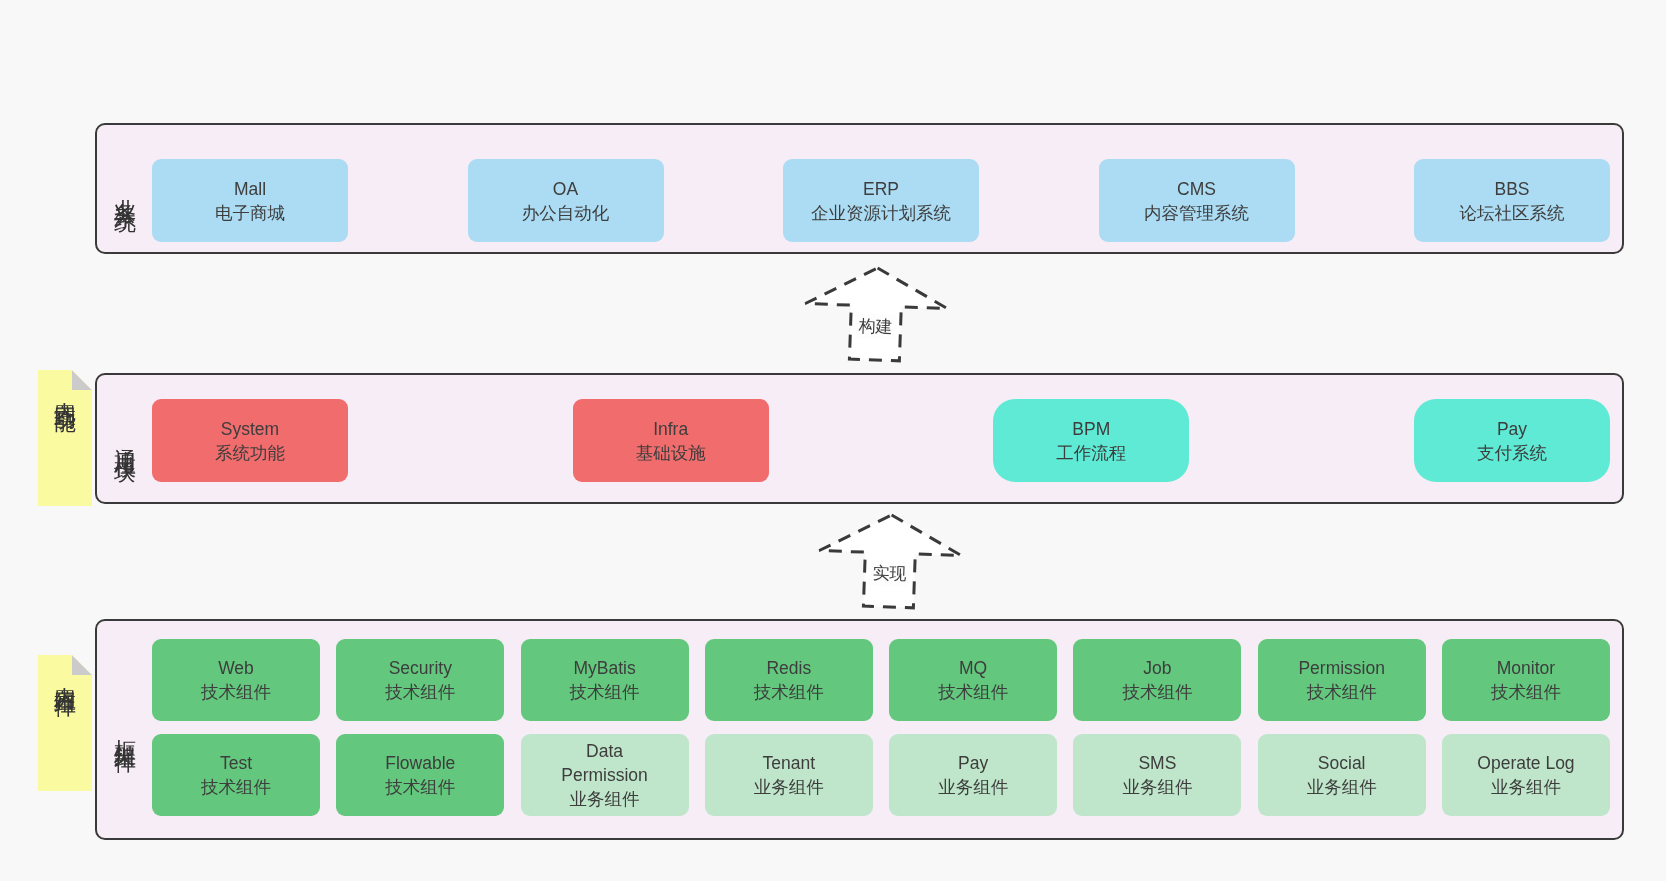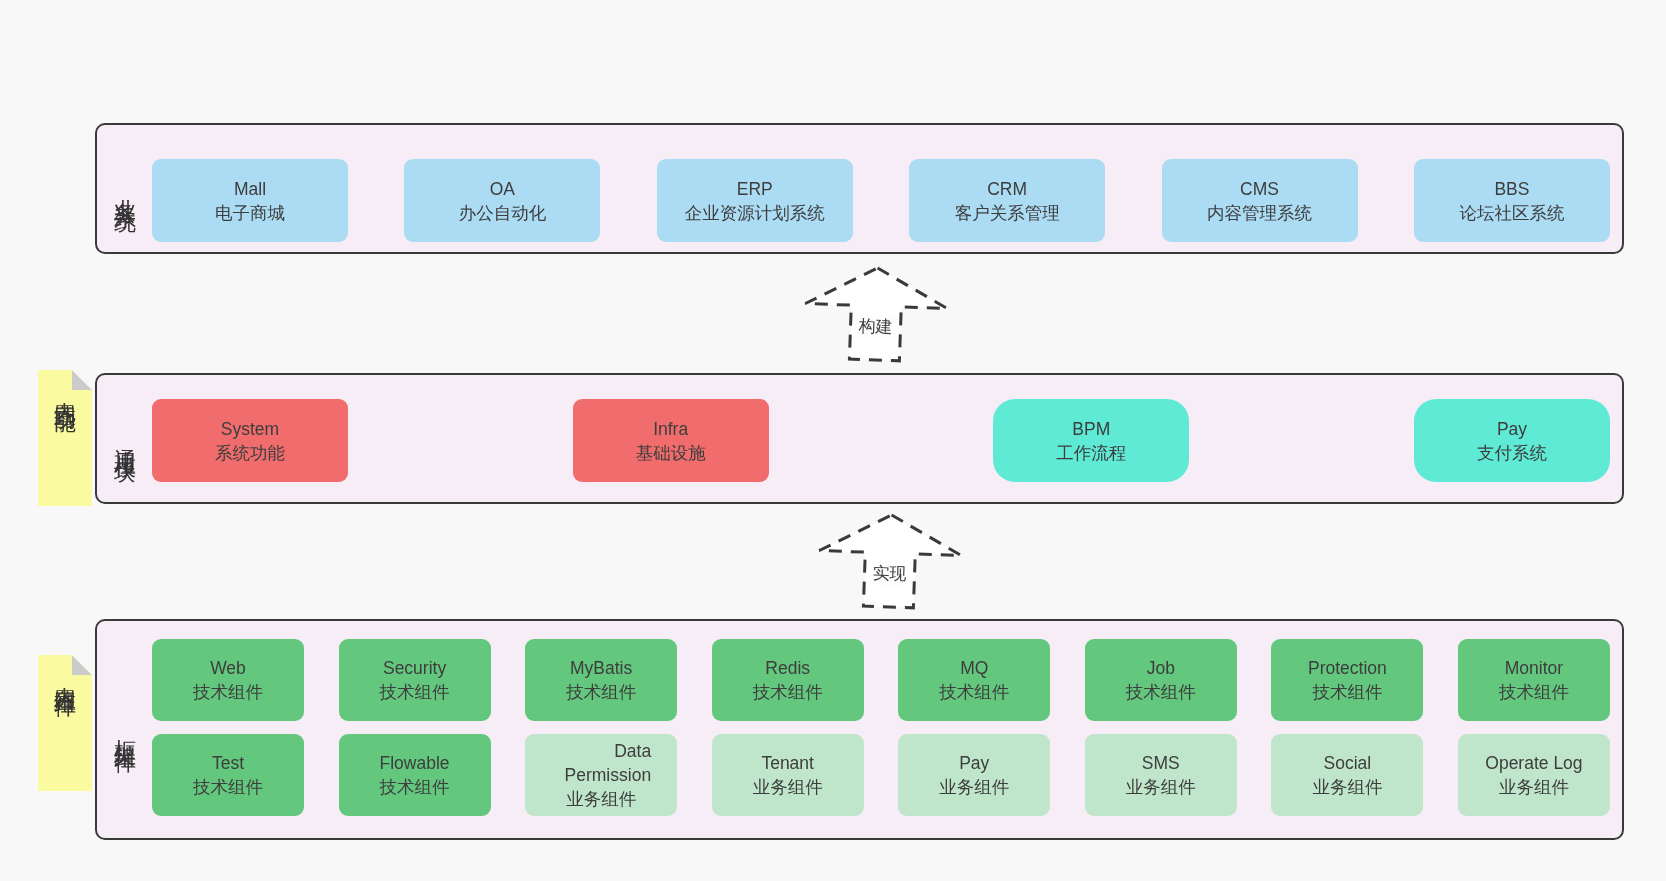--- a/index.html
+++ b/index.html
@@ -39,21 +39,21 @@
   .band3 .row2 { top:113px; }
 
   
   .box {
     height:83px; border-radius:9px;
     display:flex; flex-direction:column; align-items:center; justify-content:center;
     text-align:center; color:#3d3d3d;
     font-size:17.5px; line-height:24px;
   }
   .band1 .box, .band2 .box { width:196px; }
-  .band3 .box { width:152px; height:82px;text-align:right; }
+  .band3 .box { width:168px; height:82px; }
 
   .blue   { background:#abdcf3; }
   .red    { background:#f16c6d; }
   .pink   { background:#5eead4;border-radius:22px; }
   .green  { background:#63c87d; }
   .lgreen { background:#bfe6ca; }
   .wrap-title .box-title { max-width:100px; }
 
   
   .note {
@@ -99,24 +99,20 @@
       </div>
       <div class="box blue">
         <div class="box-title">OA</div>
         <div class="box-sub">办公自动化</div>
       </div>
       <div class="box blue">
         <div class="box-title">ERP</div>
         <div class="box-sub">企业资源计划系统</div>
       </div>
       <div class="box blue">
-        <div class="box-title">CRM</div>
-        <div class="box-sub">客户关系管理</div>
-      </div>
-      <div class="box blue">
         <div class="box-title">CMS</div>
         <div class="box-sub">内容管理系统</div>
       </div>
       <div class="box blue">
         <div class="box-title">BBS</div>
         <div class="box-sub">论坛社区系统</div>
       </div>
     </div>
   </div>
 
@@ -188,21 +184,21 @@
       </div>
       <div class="box green">
         <div class="box-title">MQ</div>
         <div class="box-sub">技术组件</div>
       </div>
       <div class="box green">
         <div class="box-title">Job</div>
         <div class="box-sub">技术组件</div>
       </div>
       <div class="box green">
-        <div class="box-title">Protection</div>
+        <div class="box-title">Permission</div>
         <div class="box-sub">技术组件</div>
       </div>
       <div class="box green">
         <div class="box-title">Monitor</div>
         <div class="box-sub">技术组件</div>
       </div>
     </div>
 
     <div class="row row2">
       <div class="box green">

